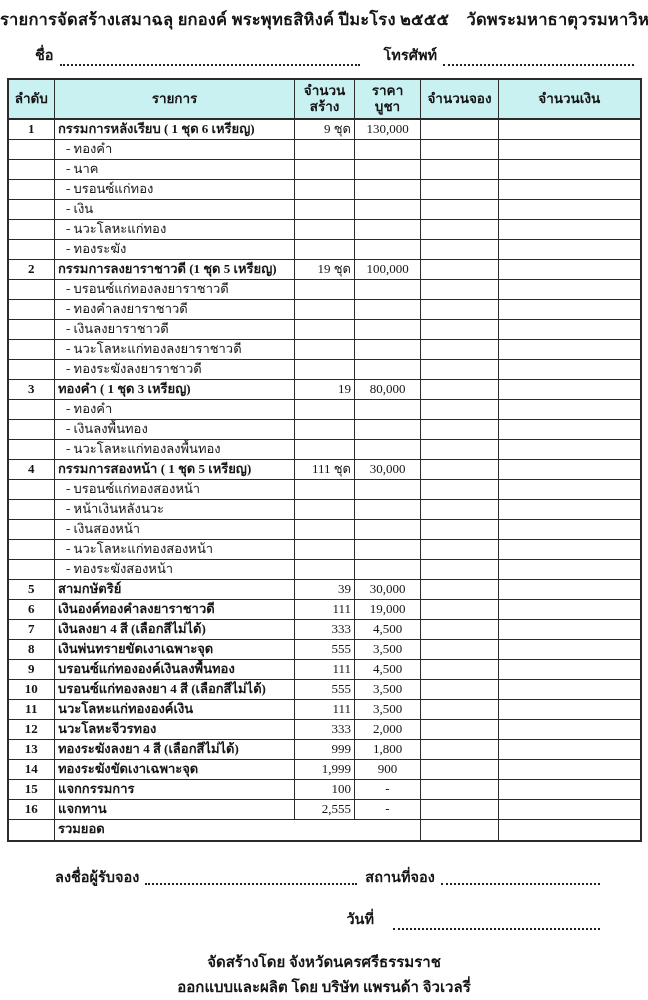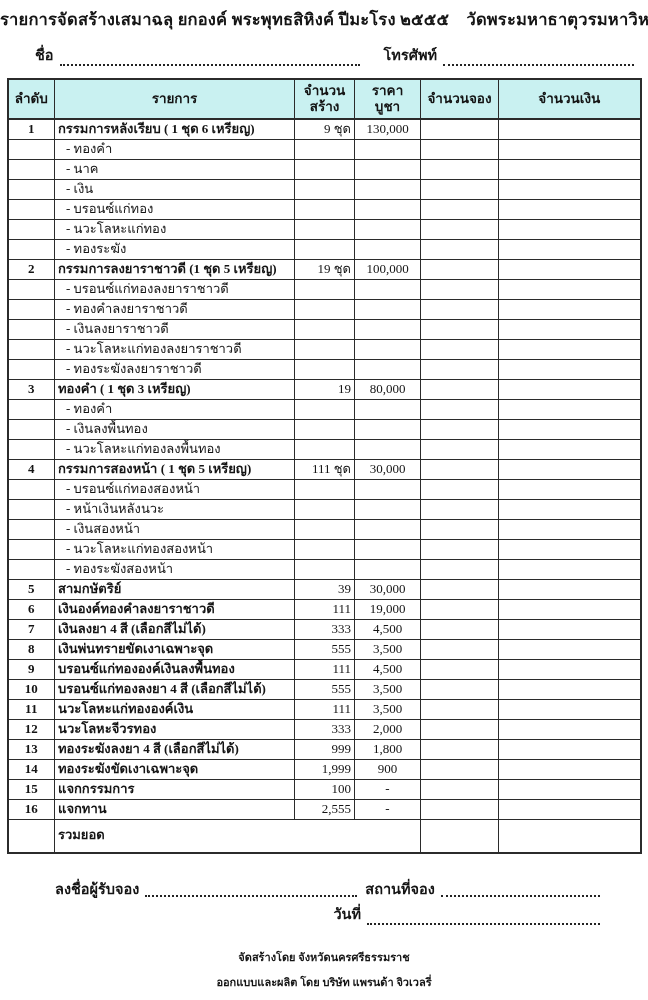--- a/index.html
+++ b/index.html
@@ -40,39 +40,39 @@
     text-align:center;height:40px;border-bottom:2px solid var(--border);
     vertical-align:middle;
   }
   .c-no{text-align:center;font-weight:bold;}
   .c-item{text-align:left;padding-left:4px;}
   tr.main .c-item{font-weight:bold;}
   tr.sub .c-item{font-weight:normal;padding-left:11px;margin-top:25px;}
   tr.sub .c-no{font-weight:normal;}
   .c-qty{text-align:right;padding-right:4px;}
   .c-price{text-align:center;}
-  tr.total td{height:34px;}
+  tr.total td{height:22px;}
   .c-total{font-weight:bold;text-align:left;padding-left:8px;}
 
   .sig-row{
     display:flex;align-items:center;margin:24px 48px 0 55px;
     font-weight:bold;font-size:14.5px;gap:6px;height:21px;
   }
   .sig-dots-1{width:212px;}
   .sig-place-lbl{margin-left:2px;}
   .sig-dots-2{flex:1;}
   .sig-row2{
-    display:flex;align-items:flex-end;margin:5px 48px 0 55px;
-    font-weight:bold;font-size:14.5px;gap:6px;height:21px;
+    display:flex;align-items:flex-end;margin:22px 48px 0 55px;
+    font-weight:bold;font-size:14.5px;gap:19px;height:21px;
   }
   .sig-spacer{width:236px;}
   .date-lbl{width:64px;text-align:right;}
 
   .footer-line{
-    text-align:center;font-weight:bold;font-size:11px;line-height:20px;
+    text-align:center;font-weight:bold;font-size:15px;line-height:20px;
   }
   .footer-line.first{margin-top:22px;}
   .footer-line.second{margin-top:5px;}
   .footer-contact{
     margin:16px 0 0 35px;font-weight:bold;font-size:14.5px;white-space:pre;
   }
 </style>
 </head>
 <body>
 
@@ -136,30 +136,30 @@
           <td class="c-no"></td>
           <td class="c-item">- นาค</td>
           <td class="c-qty"></td>
           <td class="c-price"></td>
           <td class="c-booked"></td>
           <td class="c-amount"></td>
         </tr>
 
         <tr class="sub">
           <td class="c-no"></td>
+          <td class="c-item">- บรอนซ์แก่ทอง</td>
+          <td class="c-qty"></td>
+          <td class="c-price"></td>
+          <td class="c-booked"></td>
+          <td class="c-amount"></td>
+        </tr>
+
+        <tr class="sub">
+          <td class="c-no"></td>
           <td class="c-item">- เงิน</td>
-          <td class="c-qty"></td>
-          <td class="c-price"></td>
-          <td class="c-booked"></td>
-          <td class="c-amount"></td>
-        </tr>
-
-        <tr class="sub">
-          <td class="c-no"></td>
-          <td class="c-item">- บรอนซ์แก่ทอง</td>
           <td class="c-qty"></td>
           <td class="c-price"></td>
           <td class="c-booked"></td>
           <td class="c-amount"></td>
         </tr>
 
         <tr class="sub">
           <td class="c-no"></td>
           <td class="c-item">- นวะโลหะแก่ทอง</td>
           <td class="c-qty"></td>

